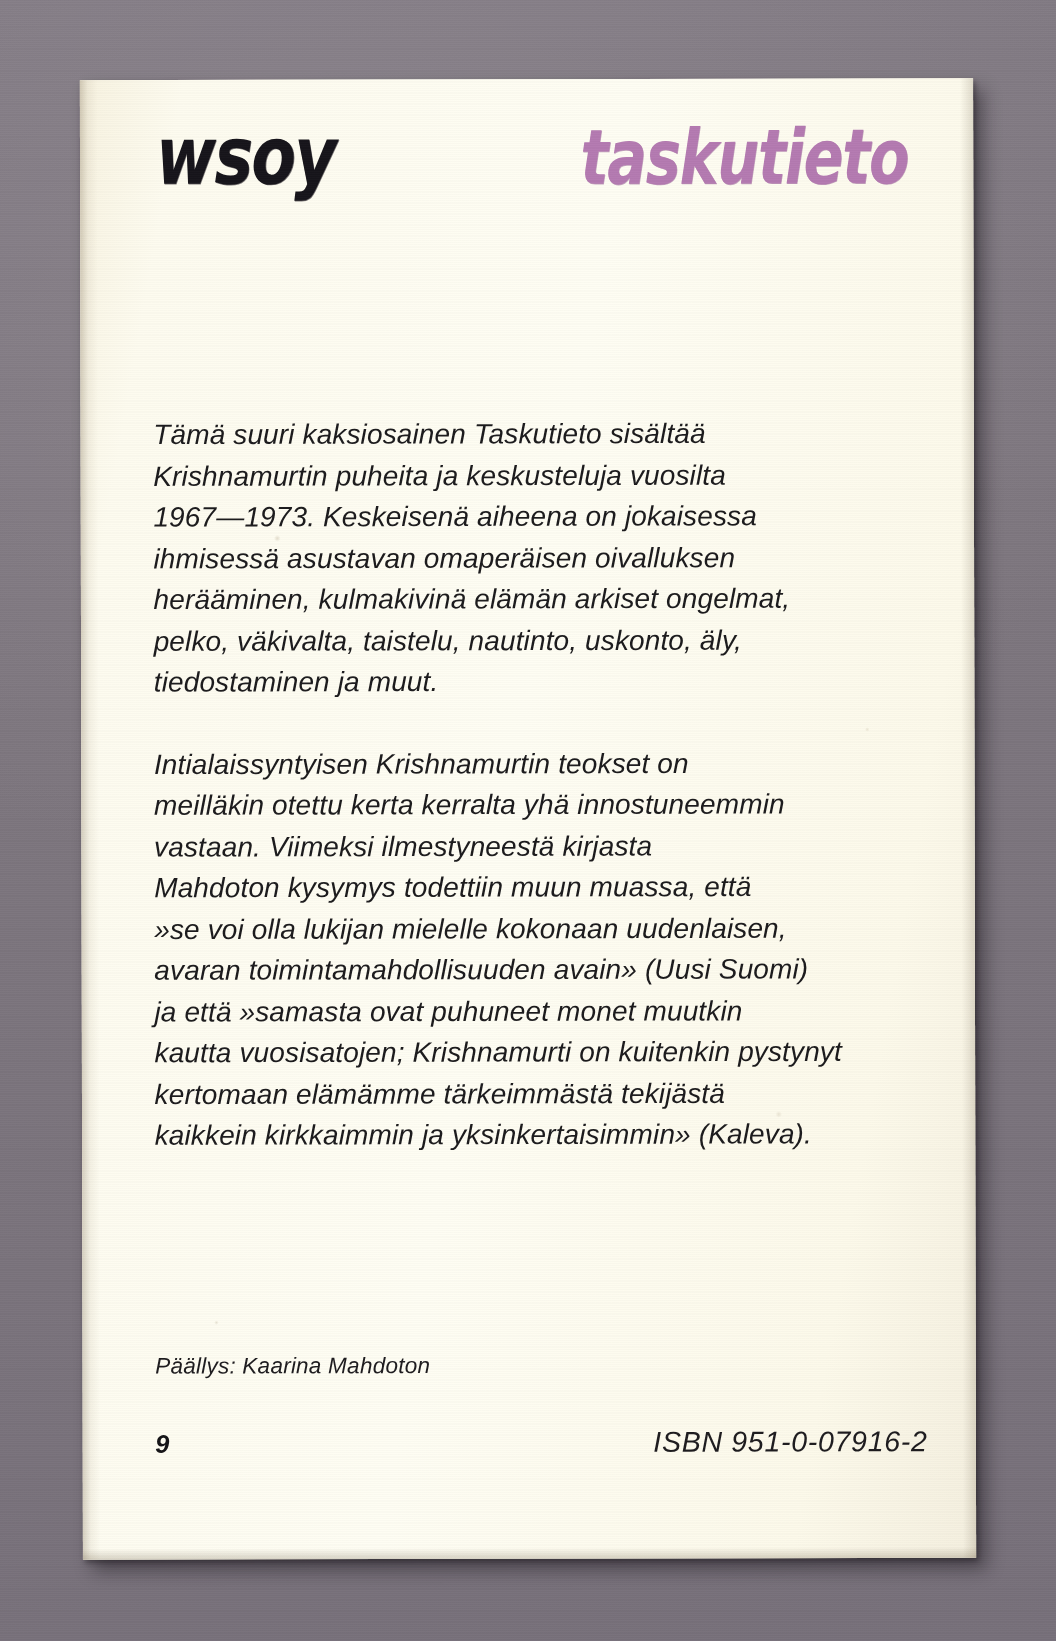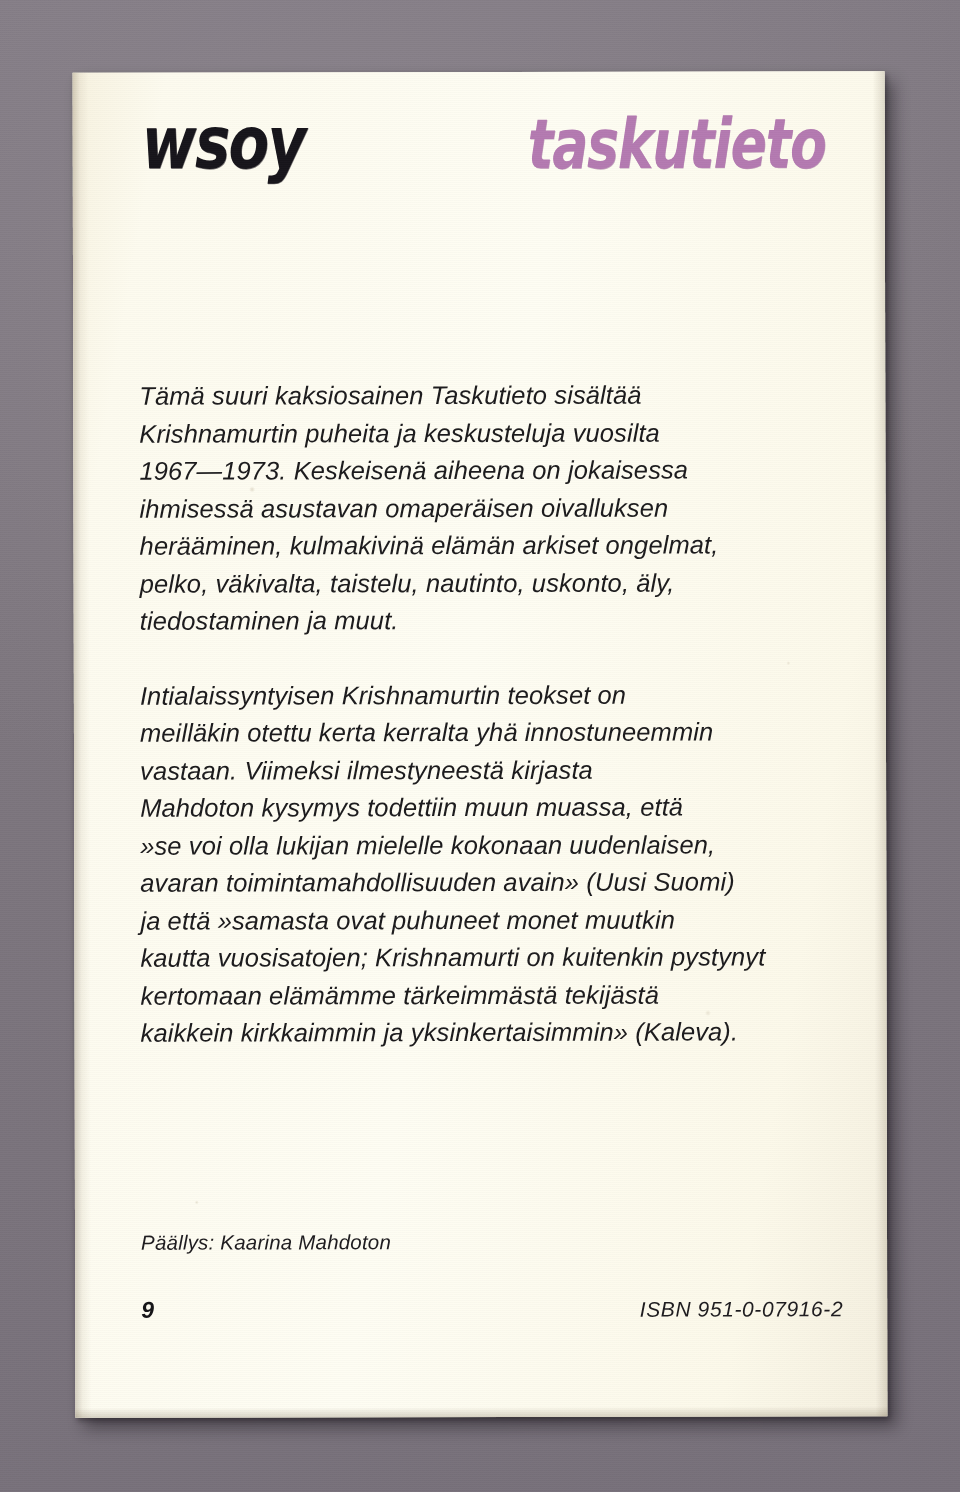--- a/index.html
+++ b/index.html
@@ -165,21 +165,21 @@
     align-items: baseline;
     justify-content: space-between;
   }
   .series-number {
     font-size: 23px;
     font-weight: 700;
     color: #141316;
     letter-spacing: 0.3px;
   }
   .isbn {
-    font-size: 21px;
+    font-size: 26px;
     color: #1d1b1e;
     letter-spacing: 0.6px;
     white-space: nowrap;
   }
 </style>
 </head>
 <body>
 
 <div class="scene">
 

